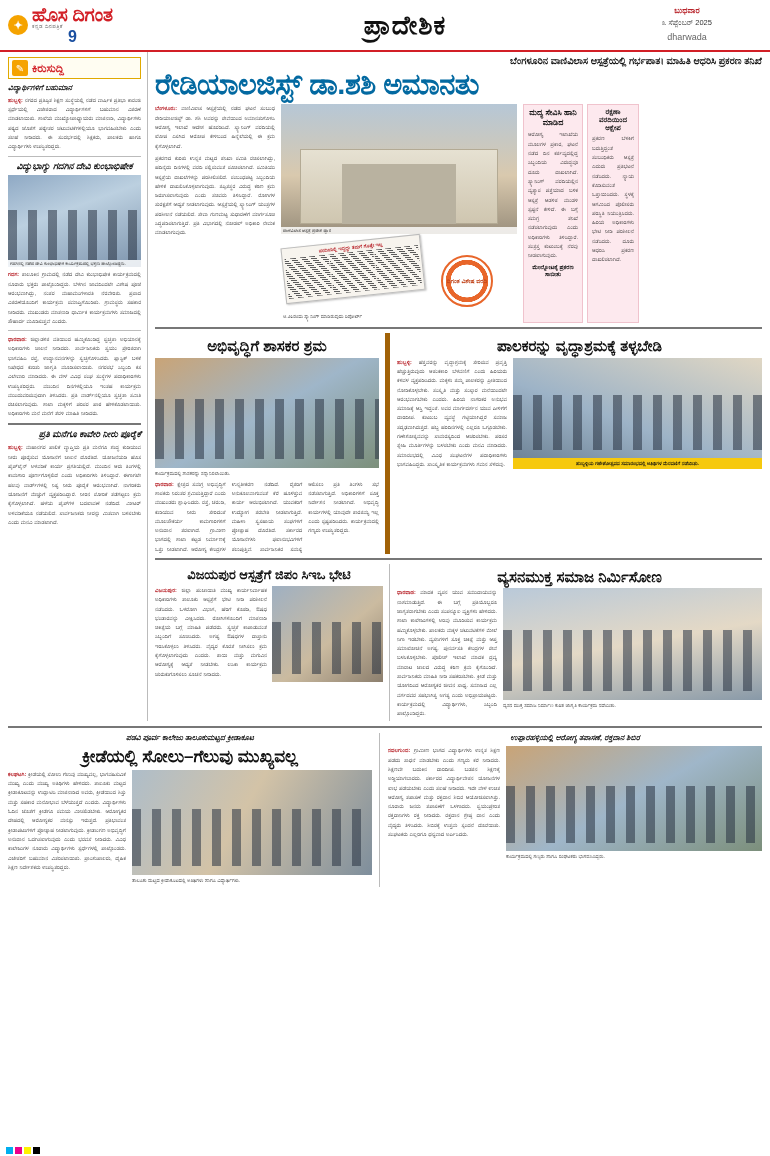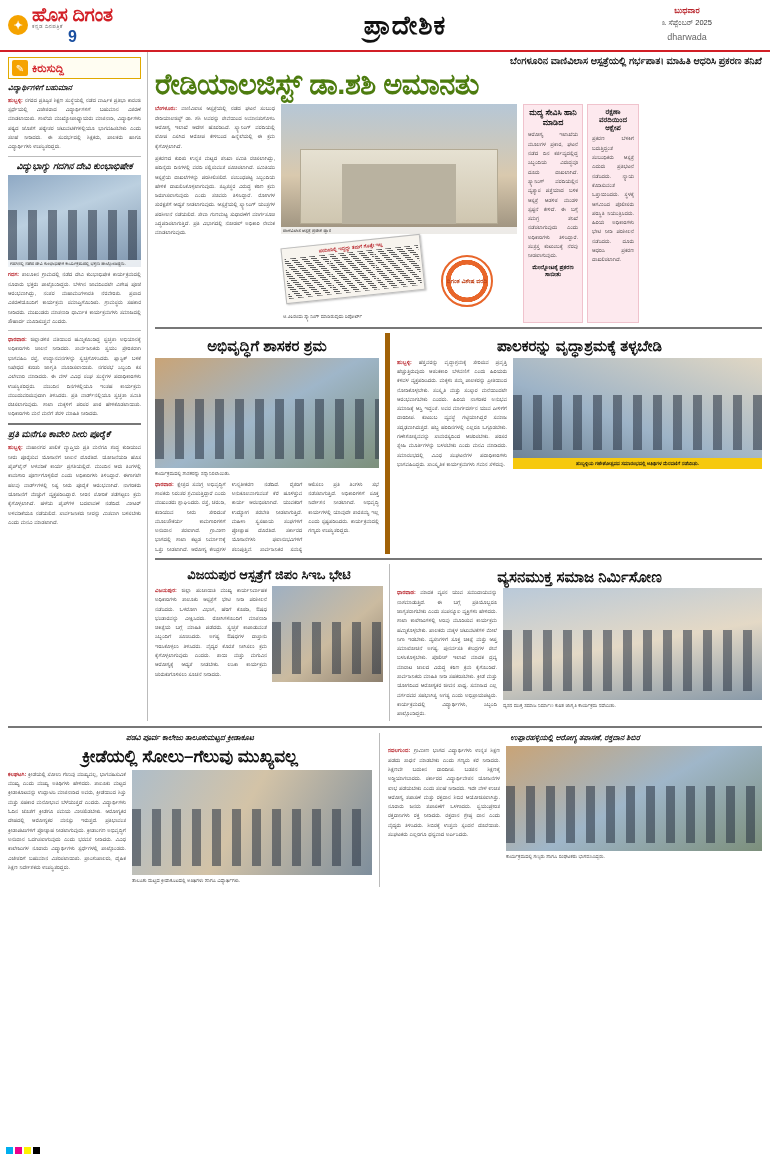--- a/index.html
+++ b/index.html
@@ -73,21 +73,21 @@
   .ph-g { background:linear-gradient(120deg,#aebdc9 0%,#d3c3a7 45%,#7e8e9c 100%); }
 
   .people { position:absolute; bottom:8%; left:0; right:0; height:62%;
      background:
       repeating-linear-gradient(90deg, rgba(40,50,65,.55) 0 9px, rgba(255,255,255,0) 9px 20px);
      mask-image:linear-gradient(180deg, transparent 0 12%, #000 12% 100%);
      -webkit-mask-image:linear-gradient(180deg, transparent 0 12%, #000 12% 100%);
   }
 
   .headline-main {
-    font-size:29px; font-weight:bold; color:#4d7c0f; line-height:1.05;
+    font-size:29px; font-weight:bold; color:#0369a1; line-height:1.05;
     letter-spacing:-0.5px; margin:2px 0 5px;
   }
   .overline { font-size:9.6px; font-weight:bold; text-align:right; margin:3px 0 2px; }
 
   .box-pink { background:#fde9ee; border:1px solid #f0c3cd; padding:3px 4px; }
   .box-head { font-size:8px; font-weight:bold; color:#111; text-align:center; margin-bottom:2px; }
 
   .stamp {
     width:52px;height:52px;border-radius:50%;
     background:radial-gradient(circle,#fff 48%,#e8662a 49% 62%,#fff 63%);
@@ -164,21 +164,21 @@
             <span>ತಾಲೂಕಿನ ಗ್ರಾಮದಲ್ಲಿ ನಡೆದ ದೇವಿ ಕುಂಭಾಭಿಷೇಕ ಕಾರ್ಯಕ್ರಮದಲ್ಲಿ ನೂರಾರು ಭಕ್ತರು ಪಾಲ್ಗೊಂಡಿದ್ದರು. ಬೆಳಗಿನ ಜಾವದಿಂದಲೇ ವಿಶೇಷ ಪೂಜೆ ಆರಂಭವಾಗಿದ್ದು, ನಂತರ ಮಹಾಮಂಗಳಾರತಿ ನೆರವೇರಿತು. ಪ್ರಸಾದ ವಿತರಣೆಯೊಂದಿಗೆ ಕಾರ್ಯಕ್ರಮ ಸಮಾಪ್ತಿಗೊಂಡಿತು. ಗ್ರಾಮಸ್ಥರು ಸಹಕಾರ ನೀಡಿದರು. ಮುಖಂಡರು ಮಾತನಾಡಿ ಧಾರ್ಮಿಕ ಕಾರ್ಯಕ್ರಮಗಳು ಸಮಾಜದಲ್ಲಿ ಸೌಹಾರ್ದ ಮೂಡಿಸುತ್ತವೆ ಎಂದರು.</span></p>
         </div>
 
         <hr class="sep">
         <div class="tx">
           <p><span class="lead">ಧಾರವಾಡ:</span>
             <span>ಜಿಲ್ಲಾಡಳಿತ ವತಿಯಿಂದ ಹಮ್ಮಿಕೊಂಡಿದ್ದ ಸ್ವಚ್ಛತಾ ಅಭಿಯಾನಕ್ಕೆ ಅಧಿಕಾರಿಗಳು ಚಾಲನೆ ನೀಡಿದರು. ಸಾರ್ವಜನಿಕರು ಸ್ವಯಂ ಪ್ರೇರಿತರಾಗಿ ಭಾಗವಹಿಸಿ ರಸ್ತೆ, ಉದ್ಯಾನವನಗಳನ್ನು ಸ್ವಚ್ಛಗೊಳಿಸಿದರು. ಪ್ಲಾಸ್ಟಿಕ್ ಬಳಕೆ ನಿಷೇಧದ ಕುರಿತು ಜಾಗೃತಿ ಮೂಡಿಸಲಾಯಿತು. ನಗರಸಭೆ ಸಿಬ್ಬಂದಿ ಕಸ ವಿಲೇವಾರಿ ಮಾಡಿದರು. ಈ ವೇಳೆ ವಿವಿಧ ಸಂಘ ಸಂಸ್ಥೆಗಳ ಪದಾಧಿಕಾರಿಗಳು ಉಪಸ್ಥಿತರಿದ್ದರು. ಮುಂದಿನ ದಿನಗಳಲ್ಲಿಯೂ ಇಂತಹ ಕಾರ್ಯಕ್ರಮ ಮುಂದುವರಿಸುವುದಾಗಿ ತಿಳಿಸಿದರು. ಪ್ರತಿ ವಾರ್ಡ್‌ನಲ್ಲಿಯೂ ಸ್ವಚ್ಛತಾ ಸಮಿತಿ ರಚಿಸಲಾಗುವುದು. ಶಾಲಾ ಮಕ್ಕಳಿಗೆ ಪರಿಸರ ಪಾಠ ಹೇಳಿಕೊಡಲಾಯಿತು. ಅಧಿಕಾರಿಗಳು ಮನೆ ಮನೆಗೆ ತೆರಳಿ ಮಾಹಿತಿ ನೀಡಿದರು.</span></p>
         </div>
 
         <hr class="sep-dark">
-        <h3 class="kicker" style="font-size:9px;text-align:left">ಪ್ರತಿ ಮನೆಗೂ ಕಾವೇರಿ ನೀರು ಪೂರೈಕೆ</h3>
+        <h3 class="kicker" style="font-size:9px;text-align:right">ಪ್ರತಿ ಮನೆಗೂ ಕಾವೇರಿ ನೀರು ಪೂರೈಕೆ</h3>
         <div class="tx">
           <p><span class="lead">ಹುಬ್ಬಳ್ಳಿ:</span>
             <span>ಮಹಾನಗರ ಪಾಲಿಕೆ ವ್ಯಾಪ್ತಿಯ ಪ್ರತಿ ಮನೆಗೂ ಶುದ್ಧ ಕುಡಿಯುವ ನೀರು ಪೂರೈಸುವ ಯೋಜನೆಗೆ ಚಾಲನೆ ದೊರೆತಿದೆ. ಯೋಜನೆಯಡಿ ಹೊಸ ಪೈಪ್‌ಲೈನ್ ಅಳವಡಿಕೆ ಕಾರ್ಯ ಪ್ರಗತಿಯಲ್ಲಿದೆ. ಮುಂದಿನ ಆರು ತಿಂಗಳಲ್ಲಿ ಕಾಮಗಾರಿ ಪೂರ್ಣಗೊಳ್ಳಲಿದೆ ಎಂದು ಅಧಿಕಾರಿಗಳು ತಿಳಿಸಿದ್ದಾರೆ. ಈಗಾಗಲೇ ಹಲವು ವಾರ್ಡ್‌ಗಳಲ್ಲಿ ನಿತ್ಯ ನೀರು ಪೂರೈಕೆ ಆರಂಭವಾಗಿದೆ. ನಾಗರಿಕರು ಯೋಜನೆಗೆ ಮೆಚ್ಚುಗೆ ವ್ಯಕ್ತಪಡಿಸಿದ್ದಾರೆ. ನೀರಿನ ಸೋರಿಕೆ ತಡೆಗಟ್ಟಲು ಕ್ರಮ ಕೈಗೊಳ್ಳಲಾಗಿದೆ. ಹಳೆಯ ಪೈಪ್‌ಗಳ ಬದಲಾವಣೆ ನಡೆದಿದೆ. ಮೀಟರ್ ಅಳವಡಿಕೆಯೂ ನಡೆಯಲಿದೆ. ಸಾರ್ವಜನಿಕರು ನೀರನ್ನು ಮಿತವಾಗಿ ಬಳಸಬೇಕು ಎಂದು ಮನವಿ ಮಾಡಲಾಗಿದೆ.</span></p>
         </div>
       </div>
 
       <div class="col-main">
 
         <div>
           <div class="overline">ಬೆಂಗಳೂರಿನ ವಾಣಿವಿಲಾಸ ಆಸ್ಪತ್ರೆಯಲ್ಲಿ ಗರ್ಭಪಾತ। ಮಾಹಿತಿ ಆಧರಿಸಿ ಪ್ರಕರಣ ತನಿಖೆ</div>

